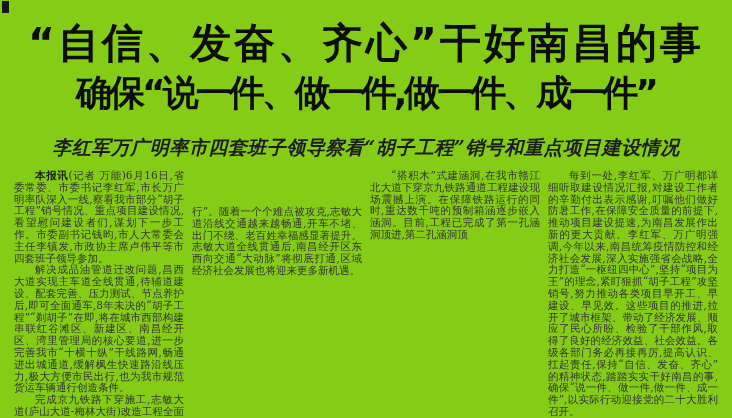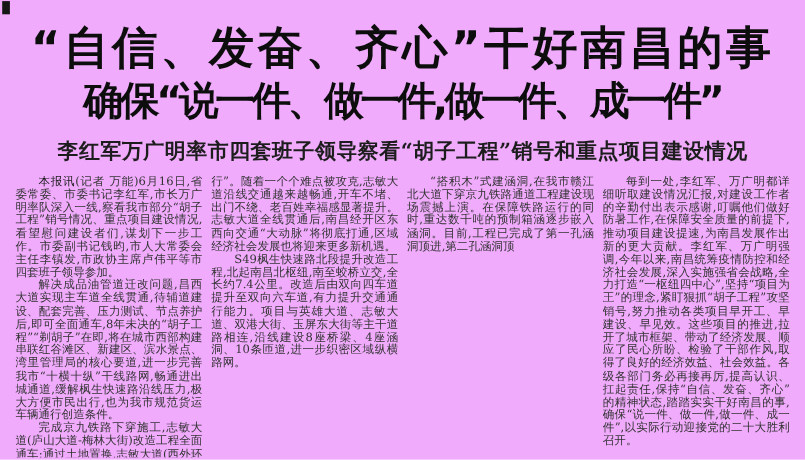--- a/index.html
+++ b/index.html
@@ -1,88 +1,88 @@
 <!DOCTYPE html>
 <html lang="zh"><head>
 <meta charset="utf-8">
 <style>
   html,body{margin:0;padding:0;background:#ffffff;}
   .page{
     position:relative;
     width:732px;height:418px;
-    background:#f0abfc;
+    background:#84cc16;
     overflow:hidden;
     font-family:"DejaVu Serif","Liberation Serif",serif;
     color:#2d2d2d;
   }
   .corner-mark{
     position:absolute;left:2px;top:1px;width:7px;height:12px;
     background:#161616;
   }
   .headline{
     margin:18px 14px 0 14px;
     text-align:center;
     font-family:"DejaVu Sans","Liberation Sans",sans-serif;
     font-weight:900;
     color:#0d0d0d;
   }
   .headline .line{display:block;white-space:nowrap;}
   .headline .line1{font-size:41px;line-height:50px;letter-spacing:3px;}
   .headline .line2{font-size:36px;line-height:50px;letter-spacing:-3px;}
   .subheadline{
-    margin:7px 14px 0 14px;
+    margin:17px 14px 0 14px;
     text-align:center;
     font-size:19px;
     font-weight:600;
     letter-spacing:0.5px;
     color:#1d1d1d;
     white-space:nowrap;
+    font-style:italic;
   }
   .body-columns{
     margin:9px 14px 0 14px;
     height:256px;
     display:grid;
     grid-template-columns:repeat(4,1fr);
     gap:8px;
     overflow:hidden;
   }
   .col{overflow:hidden;}
   .para{
     margin:0;
     font-size:10.5px;
     line-height:11.8px;
     text-align:justify;
     color:#333333;
   }
   .para.indent{text-indent:2em;}
-  .para.noindent{text-indent:0;}
-  .para b{font-weight:400;color:#1a1a1a;margin-top:12px;}
+  .para.noindent{text-indent:0;margin-top:36px;}
+  .para b{font-weight:700;color:#1a1a1a;margin-top:12px;}
 </style>
 </head>
 <body>
 
 <div class="page">
   <div class="corner-mark"></div>
 
   <h1 class="headline">
     <span class="line line1">“自信、发奋、齐心”干好南昌的事</span>
     <span class="line line2">确保“说一件、做一件,做一件、成一件”</span>
   </h1>
 
   <h2 class="subheadline">李红军万广明率市四套班子领导察看“胡子工程”销号和重点项目建设情况</h2>
 
   <div class="body-columns">
       <div class="col">
         <p class="para indent"><b>本报讯</b>(记者 万能)6月16日,省委常委、市委书记李红军,市长万广明率队深入一线,察看我市部分“胡子工程”销号情况、重点项目建设情况,看望慰问建设者们,谋划下一步工作。市委副书记钱昀,市人大常委会主任李镇发,市政协主席卢伟平等市四套班子领导参加。</p>
-        <p class="para indent">解决成品油管道迁改问题,昌西大道实现主车道全线贯通,待辅道建设、配套完善、压力测试、节点养护后,即可全面通车,8年未决的“胡子工程”“剃胡子”在即,将在城市西部构建串联红谷滩区、新建区、滨水景点、湾里管理局的核心要道,进一步完善我市“十横十纵”干线路网,畅通进出城通道,缓解枫生快速路沿线压力,极大方便市民出行,也为我市规范货运车辆通行创造条件。</p>
+        <p class="para indent">解决成品油管道迁改问题,昌西大道实现主车道全线贯通,待辅道建设、配套完善、压力测试、节点养护后,即可全面通车,8年未决的“胡子工程”“剃胡子”在即,将在城市西部构建串联红谷滩区、新建区、南昌经开区、湾里管理局的核心要道,进一步完善我市“十横十纵”干线路网,畅通进出城通道,缓解枫生快速路沿线压力,极大方便市民出行,也为我市规范货运车辆通行创造条件。</p>
         <p class="para indent">完成京九铁路下穿施工,志敏大道(庐山大道-梅林大街)改造工程全面通车;通过土地置换,志敏大道(西外环高速互通-庐山大道)改造工程即将“破冰前</p>
       </div>
       <div class="col">
         <p class="para noindent">行”。随着一个个难点被攻克,志敏大道沿线交通越来越畅通,开车不堵、出门不绕、老百姓幸福感显著提升。志敏大道全线贯通后,南昌经开区东西向交通“大动脉”将彻底打通,区域经济社会发展也将迎来更多新机遇。</p>
-        <p class="para indent">S49枫生快速路北段提升改造工程,北起南昌北枢纽,南至蛟桥立交,全长约7.4公里。改造后由双向四车道提升至双向六车道,有力提升交通通行能力。项目与英雄大道、志敏大道、双港大街、玉屏东大街等主干道路相连,沿线建设8座桥梁、4座涵洞、10条匝道,进一步织密区域纵横路网。</p>
       </div>
       <div class="col">
         <p class="para indent">“搭积木”式建涵洞,在我市赣江北大道下穿京九铁路通道工程建设现场震撼上演。在保障铁路运行的同时,重达数千吨的预制箱涵逐步嵌入涵洞。目前,工程已完成了第一孔涵洞顶进,第二孔涵洞顶</p>
       </div>
       <div class="col">
         <p class="para indent">每到一处,李红军、万广明都详细听取建设情况汇报,对建设工作者的辛勤付出表示感谢,叮嘱他们做好防暑工作,在保障安全质量的前提下,推动项目建设提速,为南昌发展作出新的更大贡献。李红军、万广明强调,今年以来,南昌统筹疫情防控和经济社会发展,深入实施强省会战略,全力打造“一枢纽四中心”,坚持“项目为王”的理念,紧盯狠抓“胡子工程”攻坚销号,努力推动各类项目早开工、早建设、早见效。这些项目的推进,拉开了城市框架、带动了经济发展、顺应了民心所盼、检验了干部作风,取得了良好的经济效益、社会效益。各级各部门务必再接再厉,提高认识、扛起责任,保持“自信、发奋、齐心”的精神状态,踏踏实实干好南昌的事,确保“说一件、做一件,做一件、成一件”,以实际行动迎接党的二十大胜利召开。</p>
       </div>
     </div>
 </div>
 

